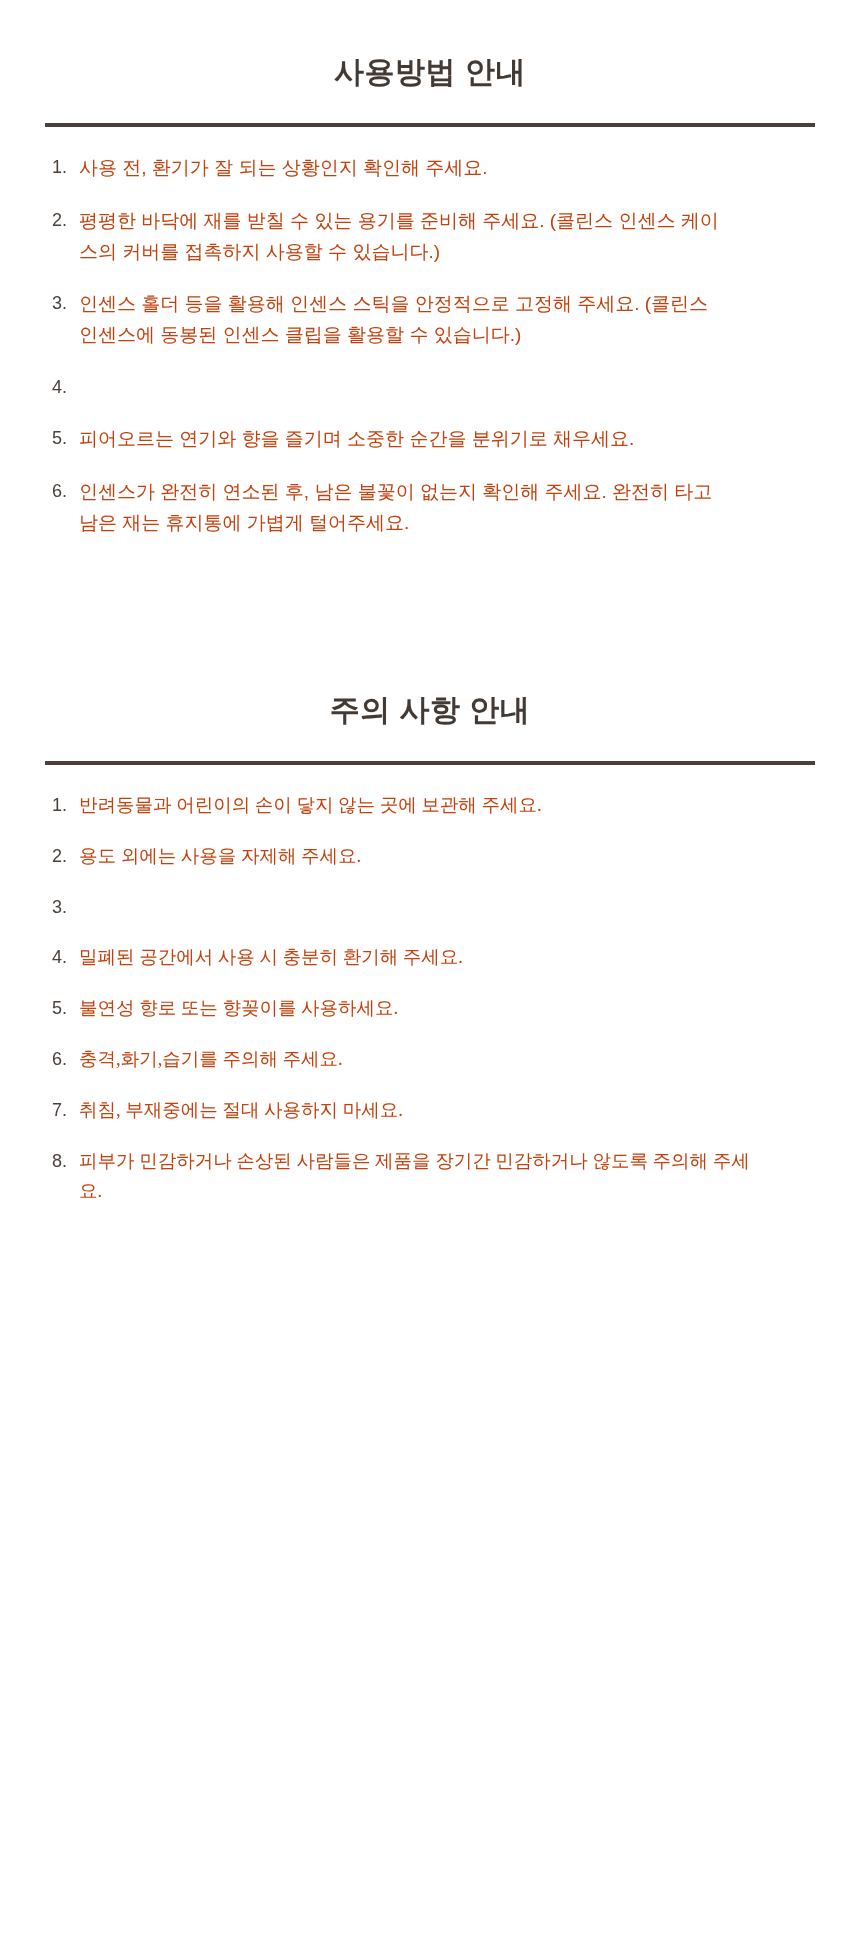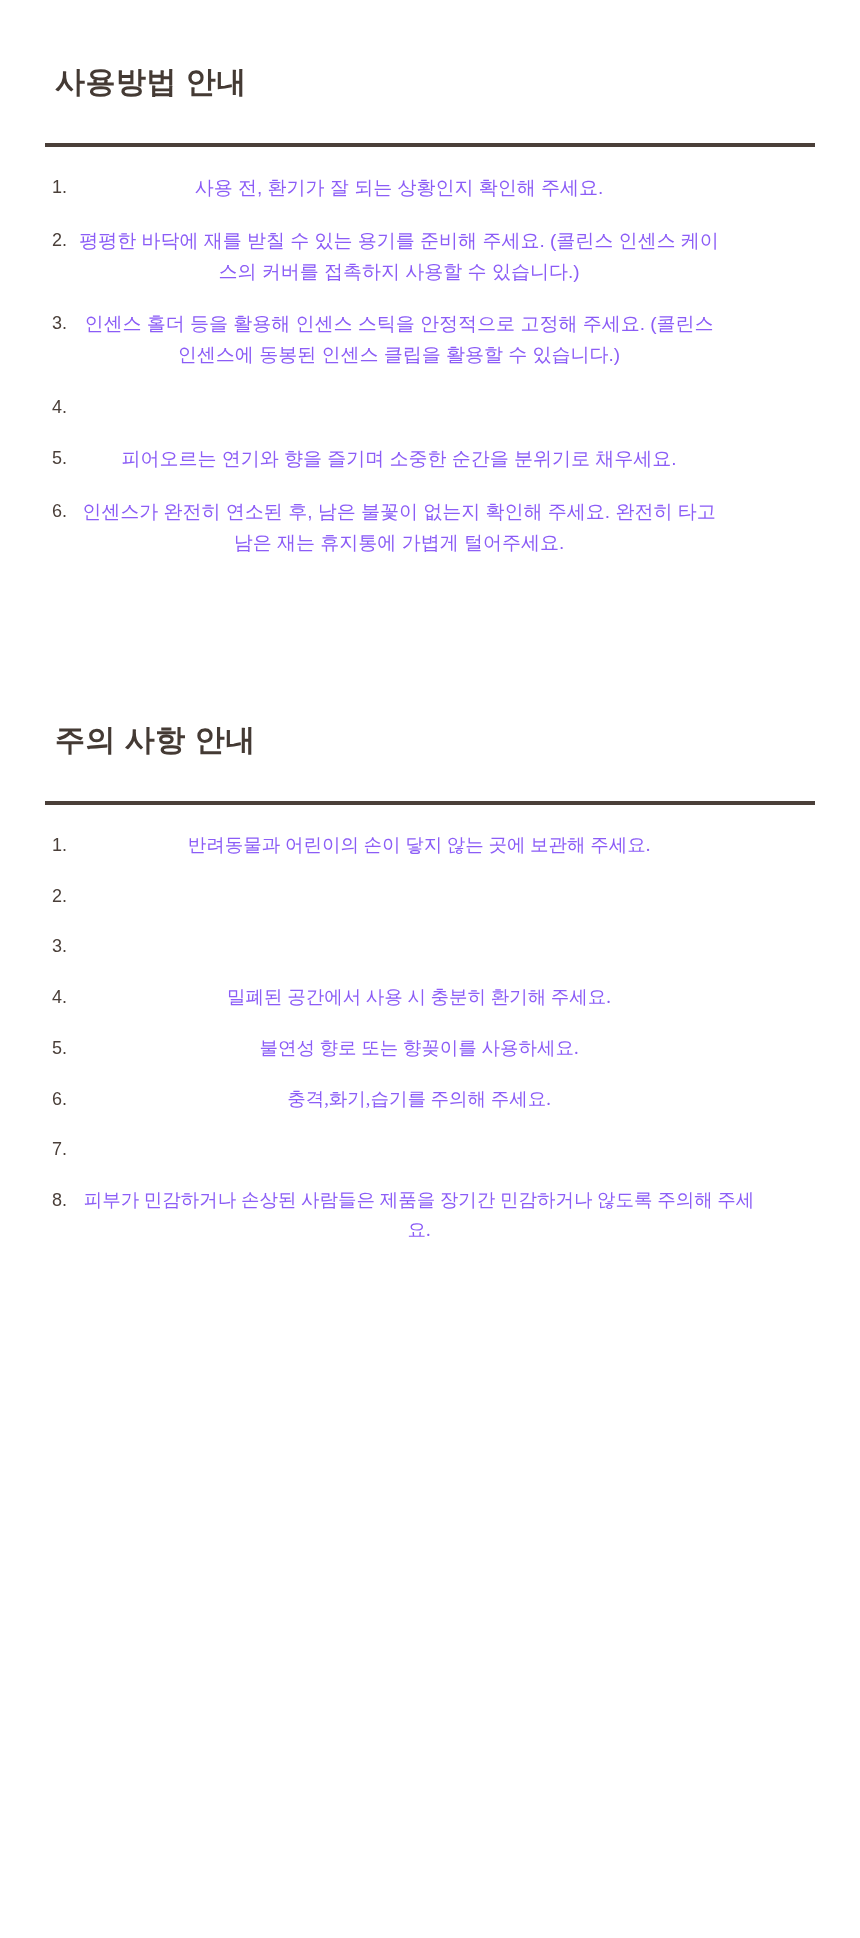--- a/index.html
+++ b/index.html
@@ -25,25 +25,26 @@
     margin: 0 auto;
     box-sizing: border-box;
   }
   .section-usage {
     padding-top: 52px;
   }
   .section-caution {
     padding-top: 130px;
   }
   .section-title {
+    text-align: center;
     font-size: 30px;
     font-weight: 700;
     letter-spacing: 0.5px;
     color: #443a34;
-    margin: 10px;
+    margin: 0;
     padding: 0 0 30px 0;
   }
   .rule {
     height: 4px;
     background: #4a3f39;
     width: 100%;
     margin: 0 0 26px 0;
   }
   ol.list {
     list-style: none;
@@ -68,22 +69,21 @@
     width: 34px;
     text-align: right;
     padding-right: 12px;
     box-sizing: border-box;
     color: #4a3f39;
     font-size: 18px;
     line-height: 1.62;
   }
   .txt {
     flex: 1 1 auto;
-    color: #8b5cf6;
-    text-align: center;
+    color: #c2410c;
   }
   .section-usage .txt {
     max-width: 640px;
   }
   .section-caution .txt {
     max-width: 680px;
     font-family: Liberation Serif, serif;
   }
   .spacer-bottom {
     height: 120px;
@@ -127,38 +127,40 @@
   <section class="section section-caution">
     <h1 class="section-title">주의 사항 안내</h1>
     <div class="rule"></div>
     <ol class="list compact">
       <li>
         <span class="num">1.</span>
         <span class="txt">반려동물과 어린이의 손이 닿지 않는 곳에 보관해 주세요.</span>
       </li>
       <li>
         <span class="num">2.</span>
+        <span class="txt">용도 외에는 사용을 자제해 주세요.</span>
       </li>
       <li>
         <span class="num">3.</span>
       </li>
       <li>
         <span class="num">4.</span>
         <span class="txt">밀폐된 공간에서 사용 시 충분히 환기해 주세요.</span>
       </li>
       <li>
         <span class="num">5.</span>
         <span class="txt">불연성 향로 또는 향꽂이를 사용하세요.</span>
       </li>
       <li>
         <span class="num">6.</span>
         <span class="txt">충격,화기,습기를 주의해 주세요.</span>
       </li>
       <li>
         <span class="num">7.</span>
+        <span class="txt">취침, 부재중에는 절대 사용하지 마세요.</span>
       </li>
       <li>
         <span class="num">8.</span>
         <span class="txt"> 피부가 민감하거나 손상된 사람들은 제품을 장기간 민감하거나 않도록 주의해 주세요.</span>
       </li>
     </ol>
   </section>
 
   <div class="spacer-bottom"></div>
 </div>

